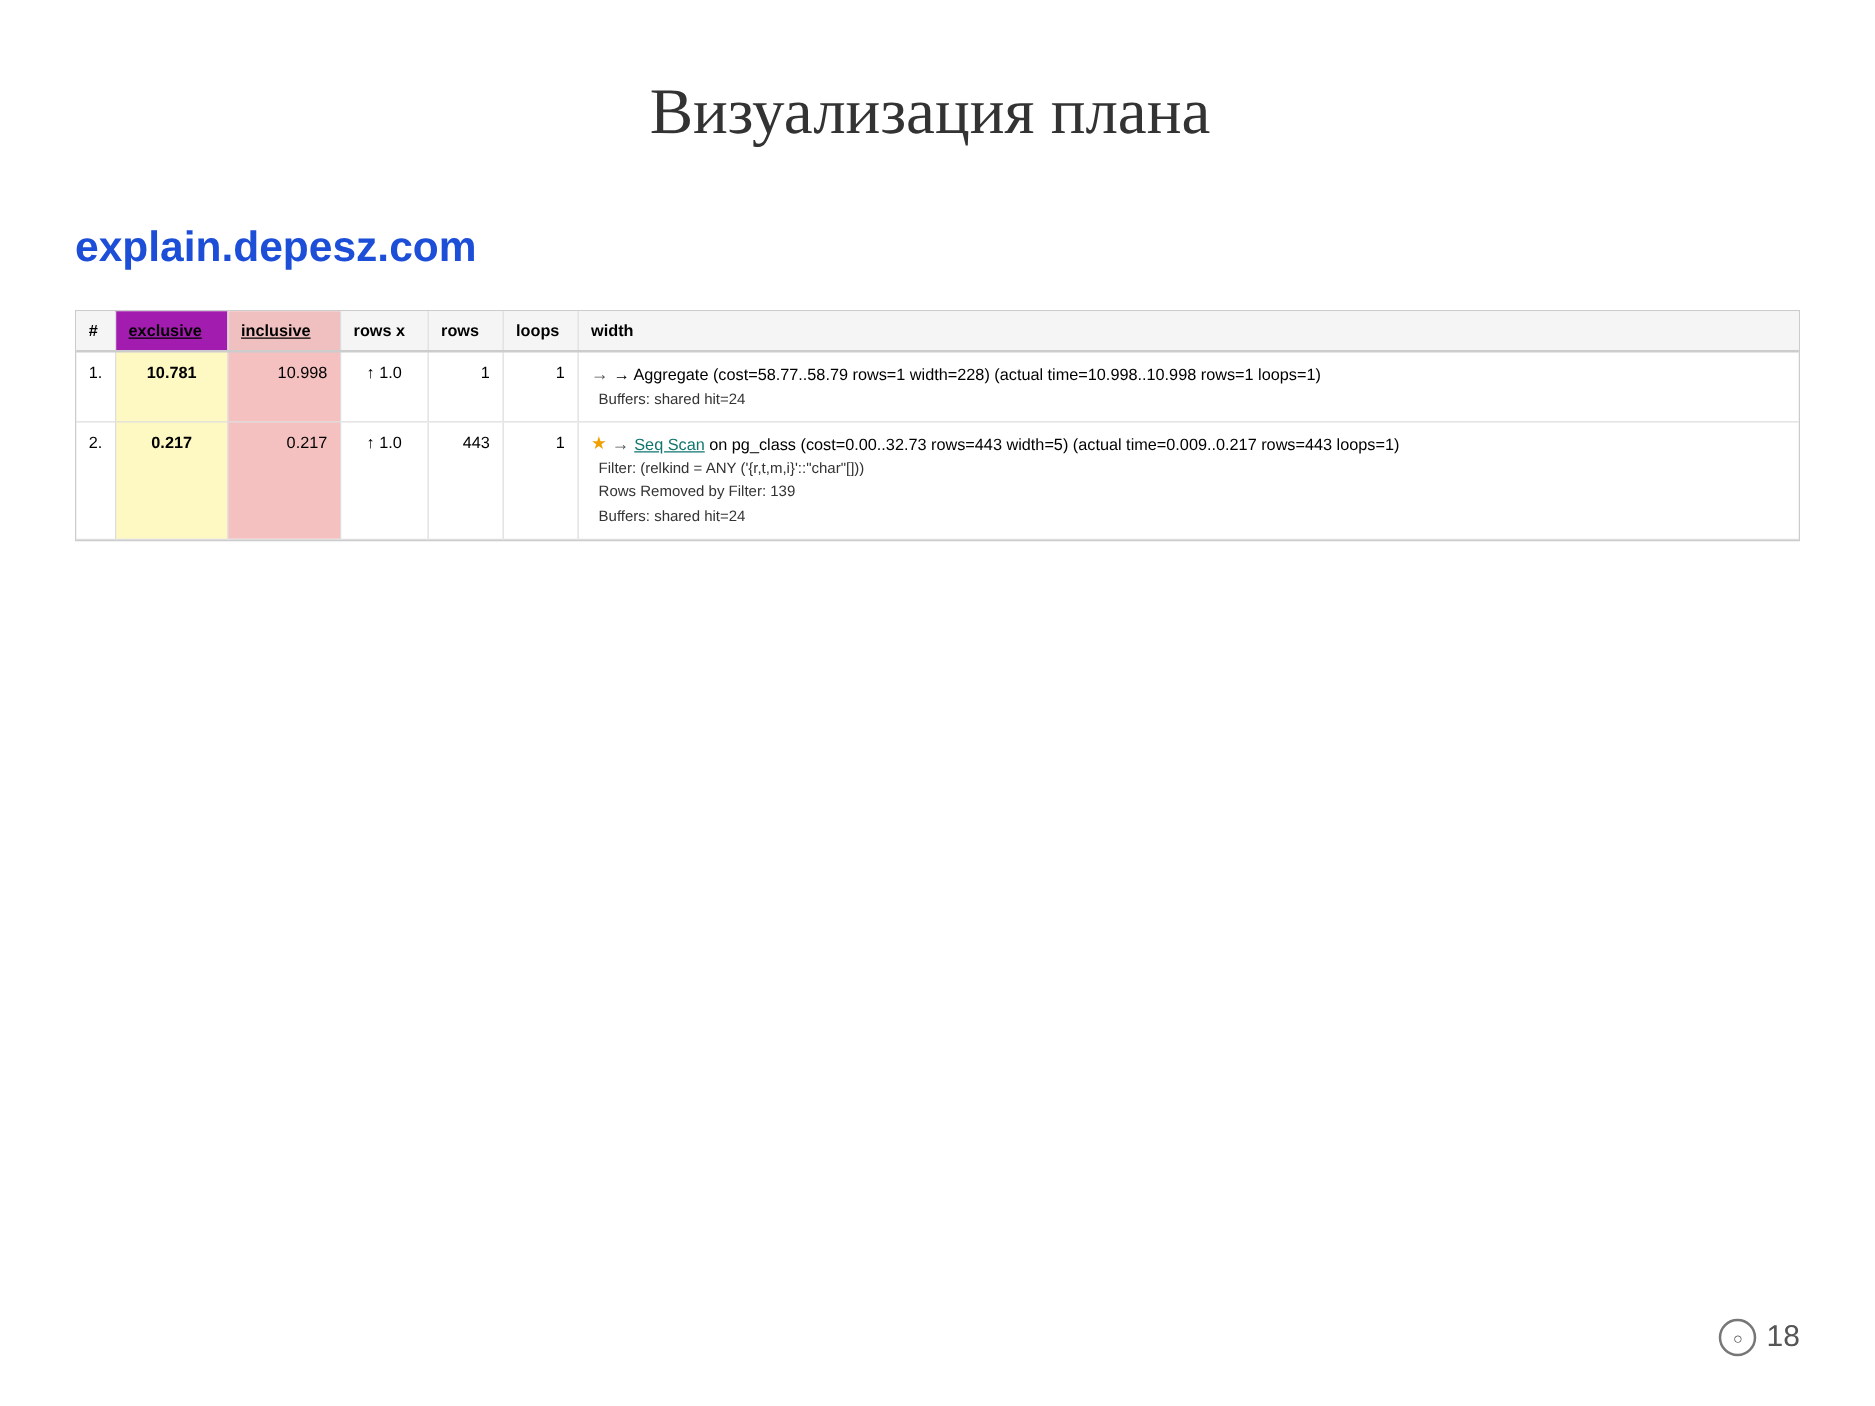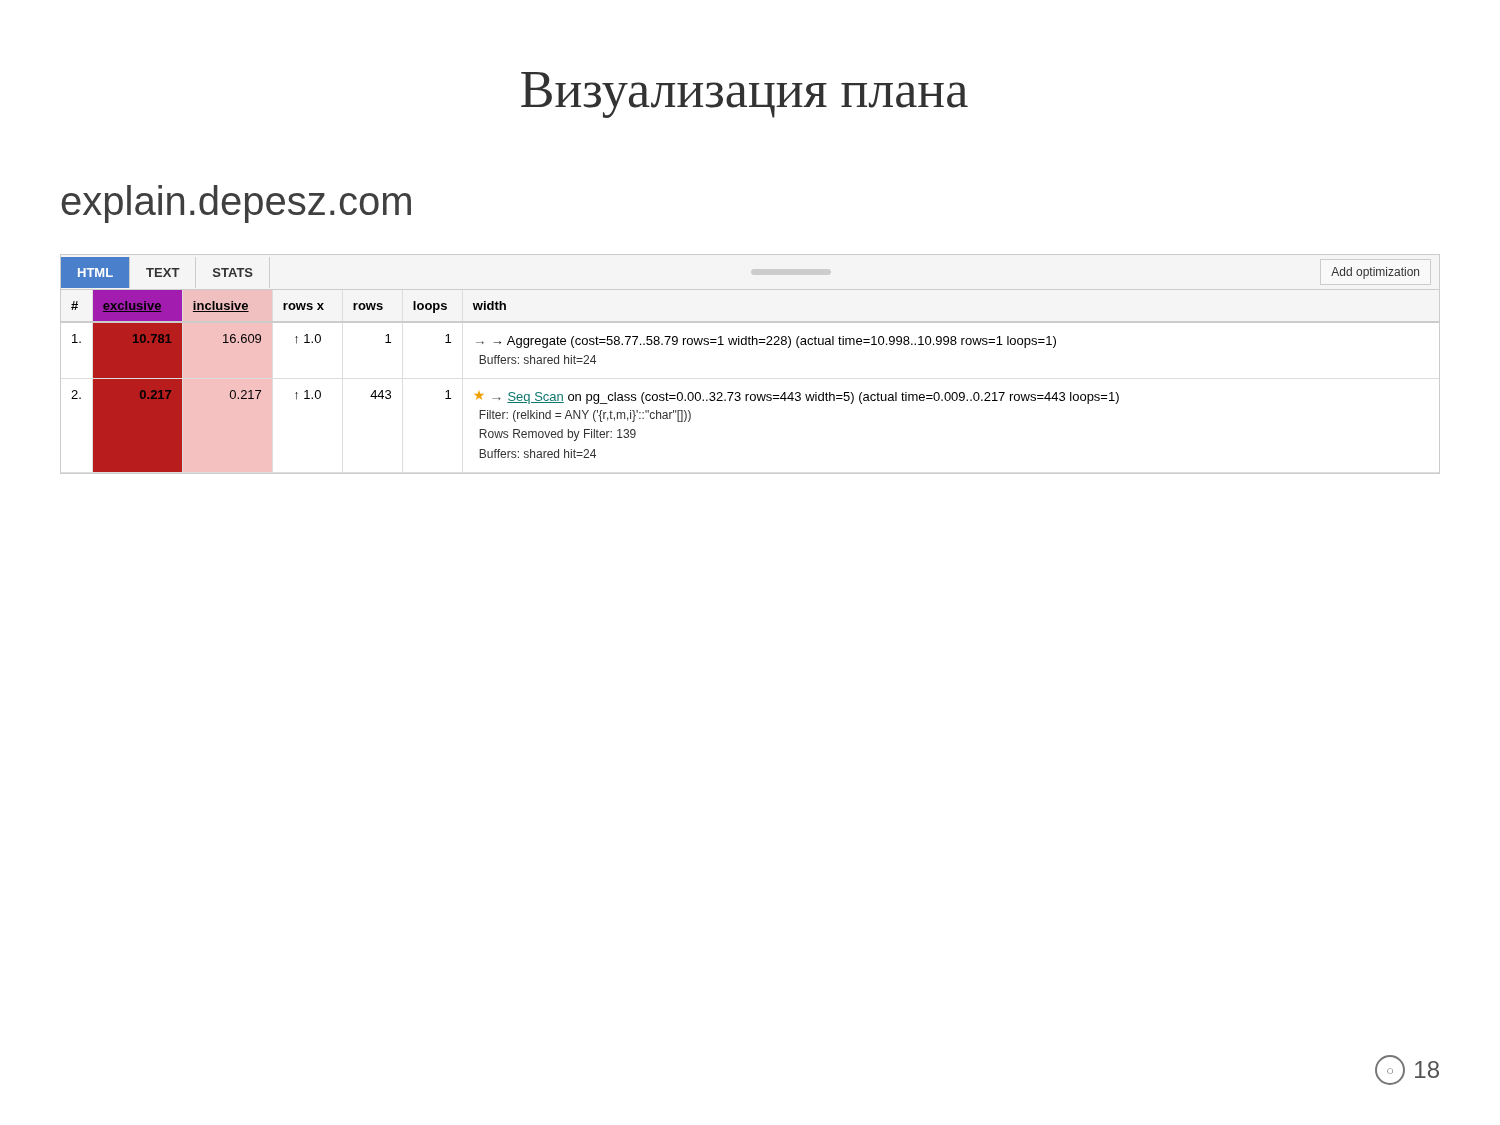--- a/index.html
+++ b/index.html
@@ -19,24 +19,24 @@
       padding: 60px 12px 40px 0;
       font-family: 'Georgia', serif;
     }
 
     .subtitle-link {
       text-align: left;
       padding: 20px 60px 30px 60px;
     }
 
     .subtitle-link a {
-      font-size: 40px;
-      color: #404040;
+      font-size: 34px;
+      color: #1d4ed8;
       text-decoration: none;
-      font-weight: 400;
+      font-weight: 700;
     }
 
     .table-container {
       margin: 0 60px;
       border: 1px solid #ccc;
     }
 
     .tab-bar {
       display: flex;
       align-items: center;
@@ -126,22 +126,22 @@
     .data-table tbody td {
       padding: 8px 10px;
       border-right: 1px solid #ddd;
     }
 
     .data-table tbody td:last-child {
       border-right: none;
     }
 
     .td-exclusive {
-      background: #b91c1c;
-      text-align: right;
+      background: #fef9c3;
+      text-align: center;
       font-weight: bold;
     }
 
     .td-inclusive {
       background: #f5c0c0;
       text-align: right;
     }
 
     .td-number {
       text-align: right;
@@ -216,29 +216,20 @@
 <body>
 
 <h1 class="page-title">Визуализация плана</h1>
 
 <div class="subtitle-link">
   <a href="#">explain.depesz.com</a>
 </div>
 
 <div class="table-container">
 
-  <div class="tab-bar">
-    <div class="tab active">HTML</div>
-    <div class="tab">TEXT</div>
-    <div class="tab">STATS</div>
-    <div class="tab-spacer">
-      <div class="scroll-indicator"></div>
-    </div>
-    <button class="add-optimization-btn">Add optimization</button>
-  </div>
 
   <table class="data-table">
     <thead>
       <tr>
         <th class="col-hash">
           <span>#</span>
         </th>
         <th class="col-exclusive">
           <span class="header-underline">exclusive</span>
         </th>
@@ -262,21 +253,21 @@
     <tbody>
 
       <tr class="table-row">
         <td>
           <span>1.</span>
         </td>
         <td class="td-exclusive">
           <span>10.781</span>
         </td>
         <td class="td-inclusive">
-          <span>16.609</span>
+          <span>10.998</span>
         </td>
         <td class="td-rowsx">
           <span>↑ 1.0</span>
         </td>
         <td class="td-number">
           <span>1</span>
         </td>
         <td class="td-number">
           <span>1</span>
         </td>

